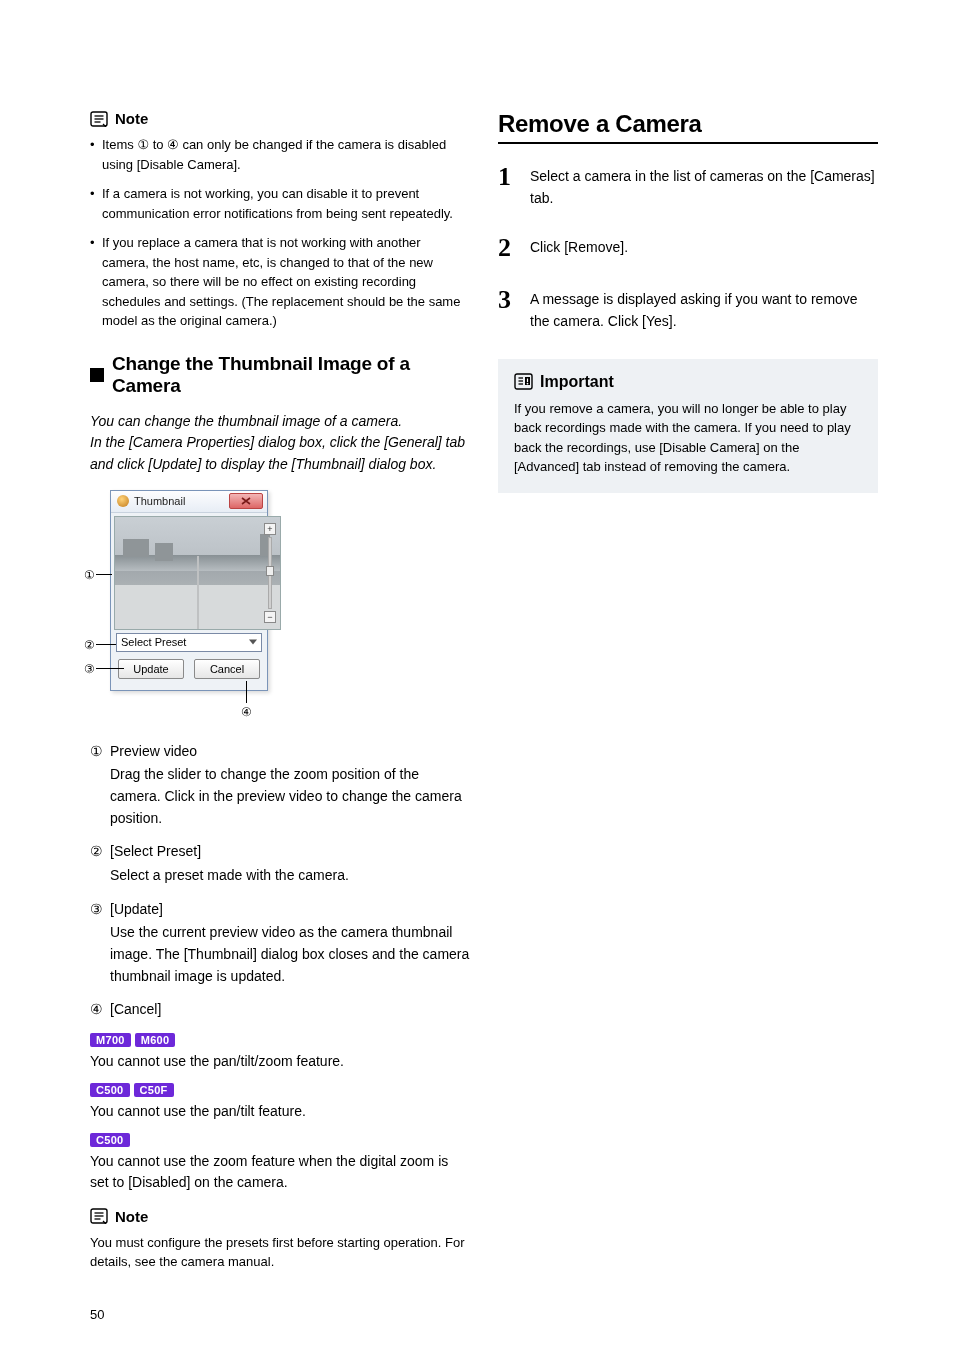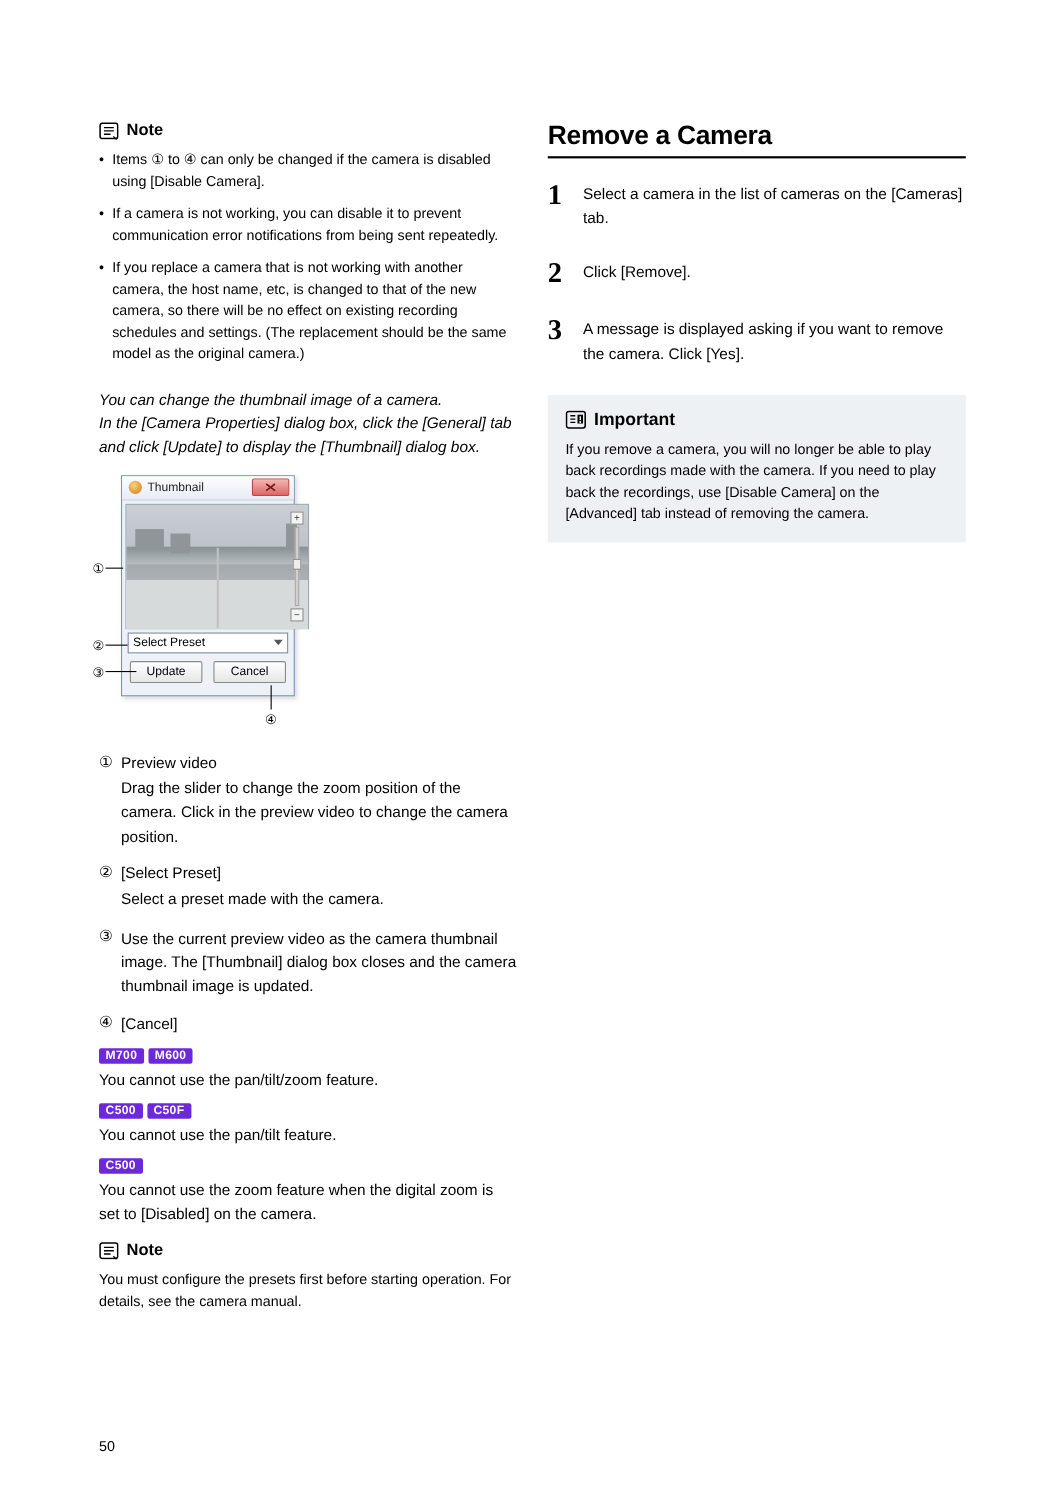--- a/index.html
+++ b/index.html
@@ -99,20 +99,24 @@
         <li>
             <span class="dot">•</span>
             <span class="txt">If a camera is not working, you can disable it to prevent communication error notifications from being sent repeatedly.</span>
           </li>
         <li>
             <span class="dot">•</span>
             <span class="txt">If you replace a camera that is not working with another camera, the host name, etc, is changed to that of the new camera, so there will be no effect on existing recording schedules and settings. (The replacement should be the same model as the original camera.)</span>
           </li>
       </ul>
 
+      <div class="sub-h">
+        <span class="sq"></span>
+        <span class="lbl">Change the Thumbnail Image of a Camera</span>
+      </div>
 
       <p class="body-p" style="white-space: pre-line; font-style: italic;">You can change the thumbnail image of a camera.
 In the [Camera Properties] dialog box, click the [General] tab and click [Update] to display the [Thumbnail] dialog box.</p>
 
       <div class="figure">
         <div class="thumb-wrap">
 
           <div class="dlg">
             <div class="dlg-titlebar">
               <div class="t">
@@ -181,20 +185,21 @@
         <li>
           <span class="num">②</span>
           <div class="body">
             <div class="ttl">[Select Preset]</div>
             <div class="desc">Select a preset made with the camera.</div>
           </div>
         </li>
         <li>
           <span class="num">③</span>
           <div class="body">
+            <div class="ttl">[Update]</div>
             <div class="desc">Use the current preview video as the camera thumbnail image. The [Thumbnail] dialog box closes and the camera thumbnail image is updated.</div>
           </div>
         </li>
         <li>
           <span class="num">④</span>
           <div class="body">
             <div class="ttl">[Cancel]</div>
           </div>
         </li>
       </ul>

